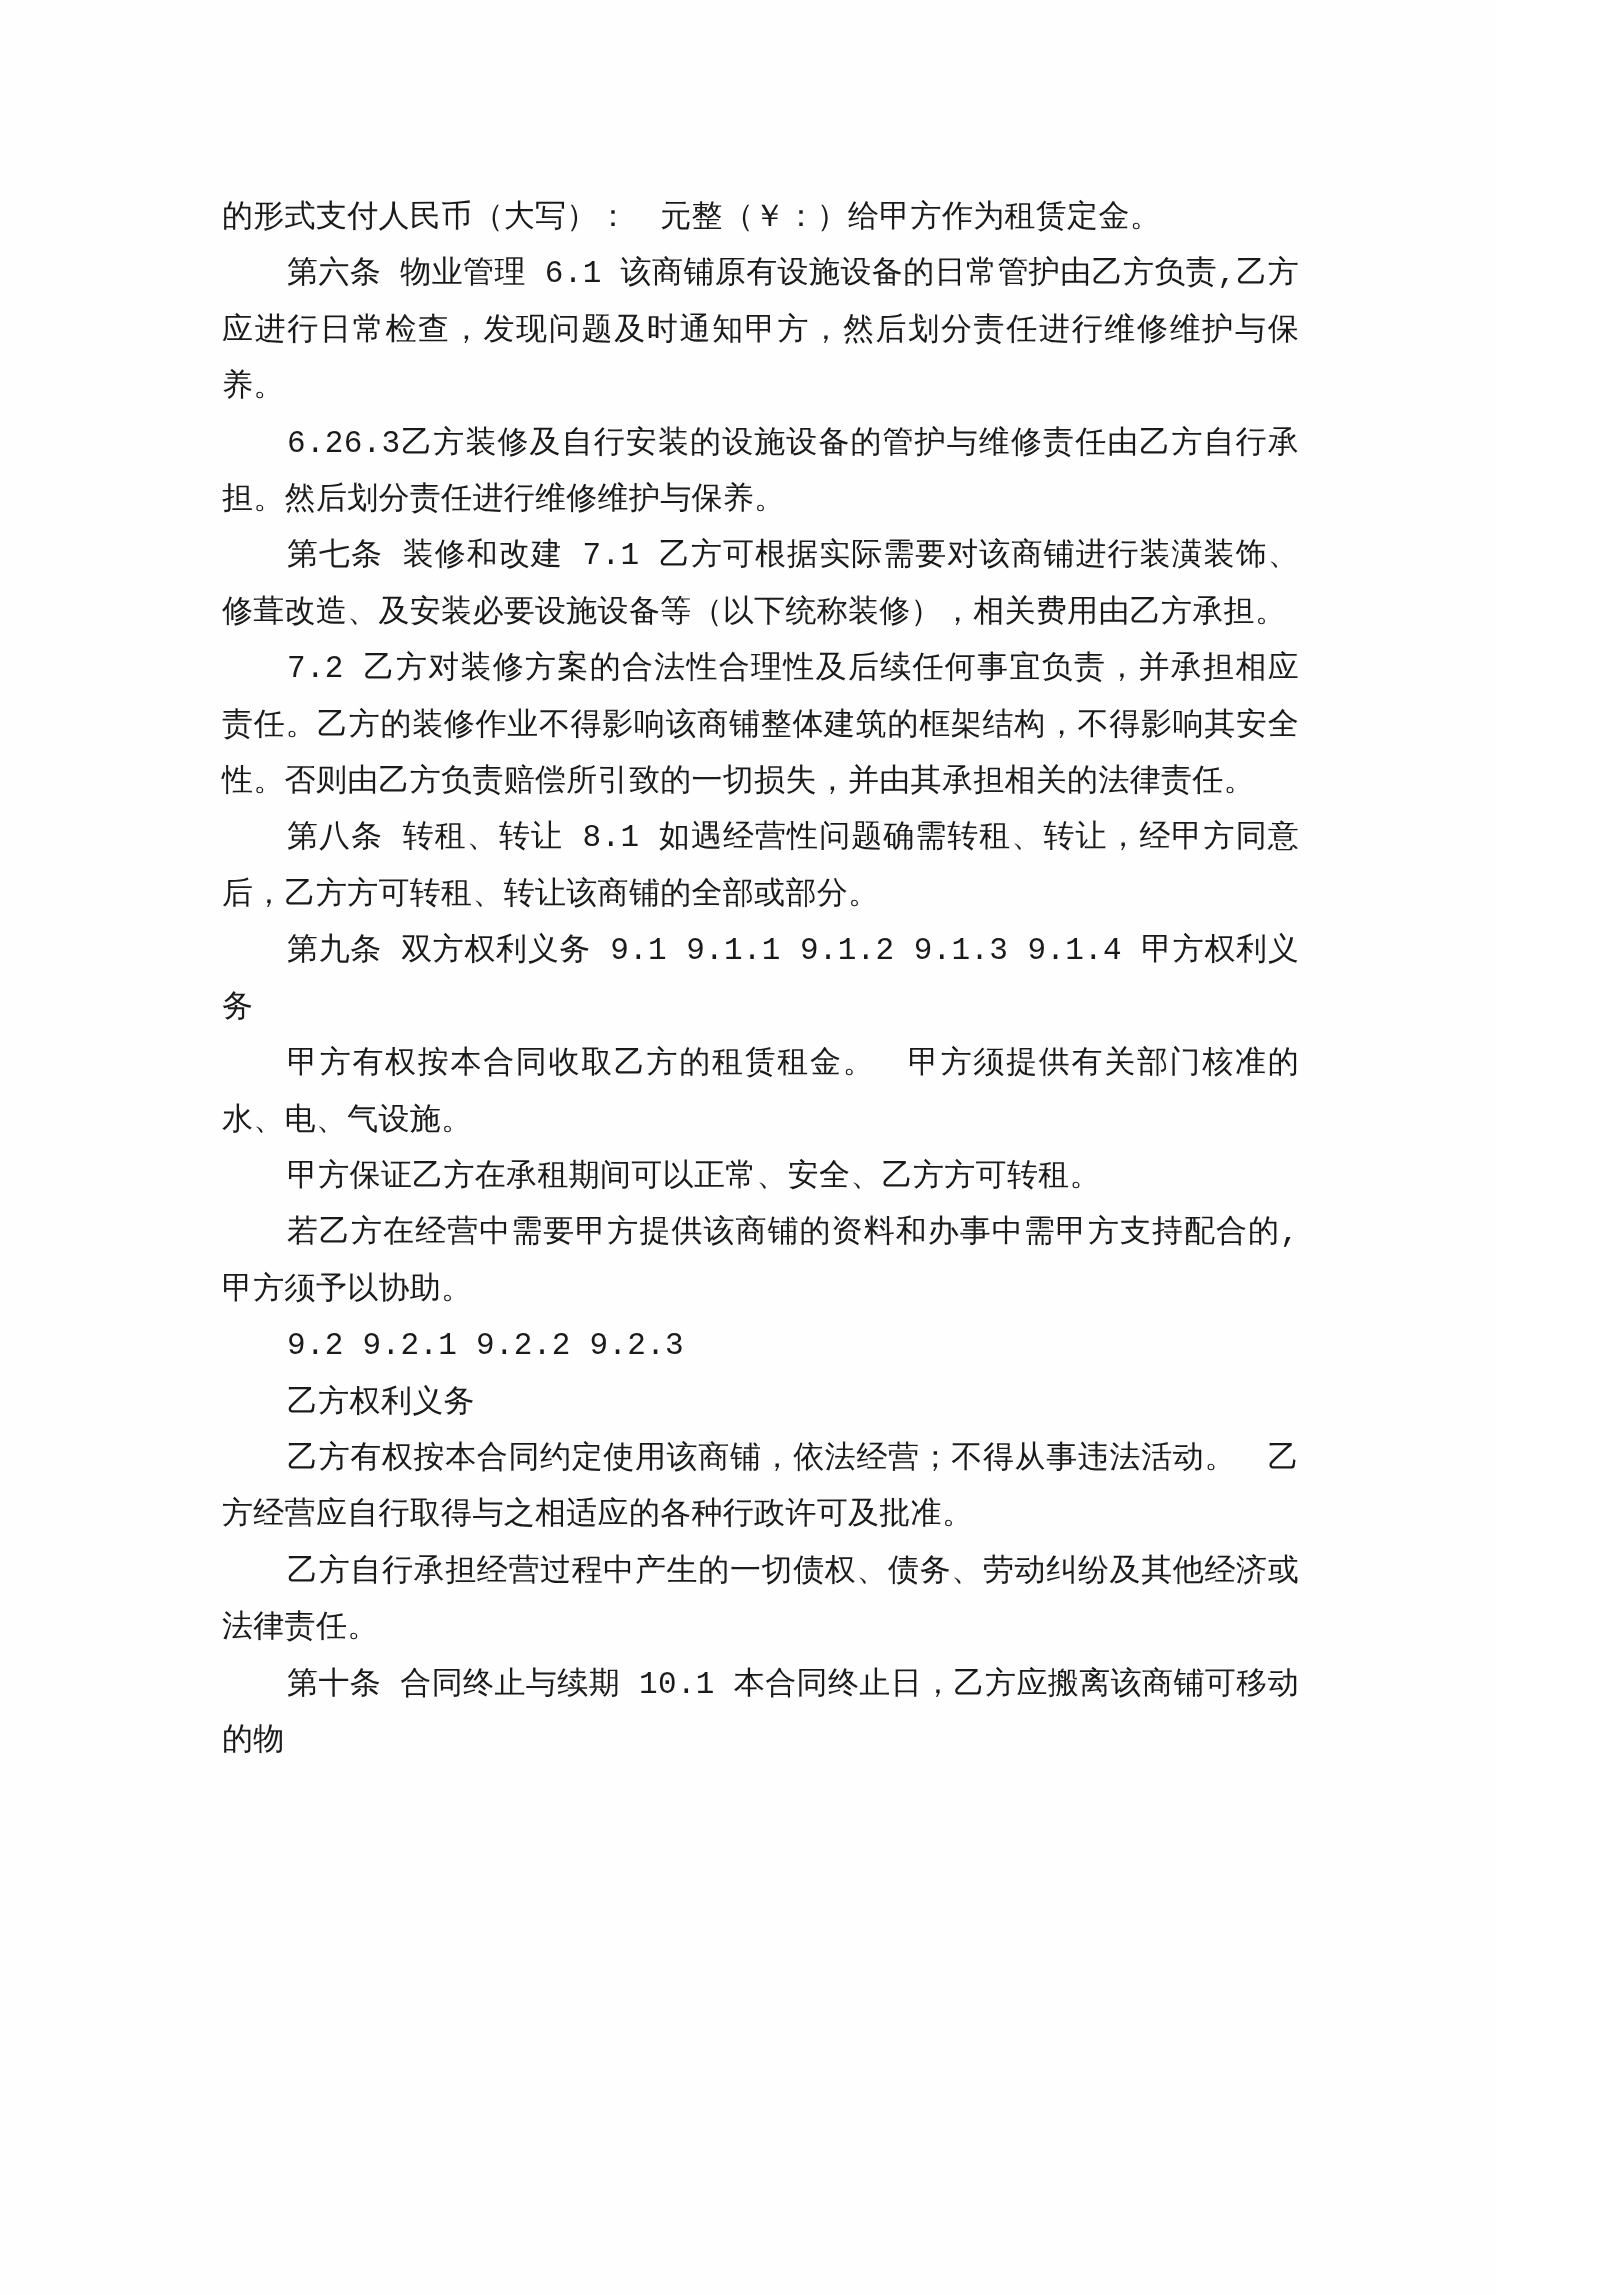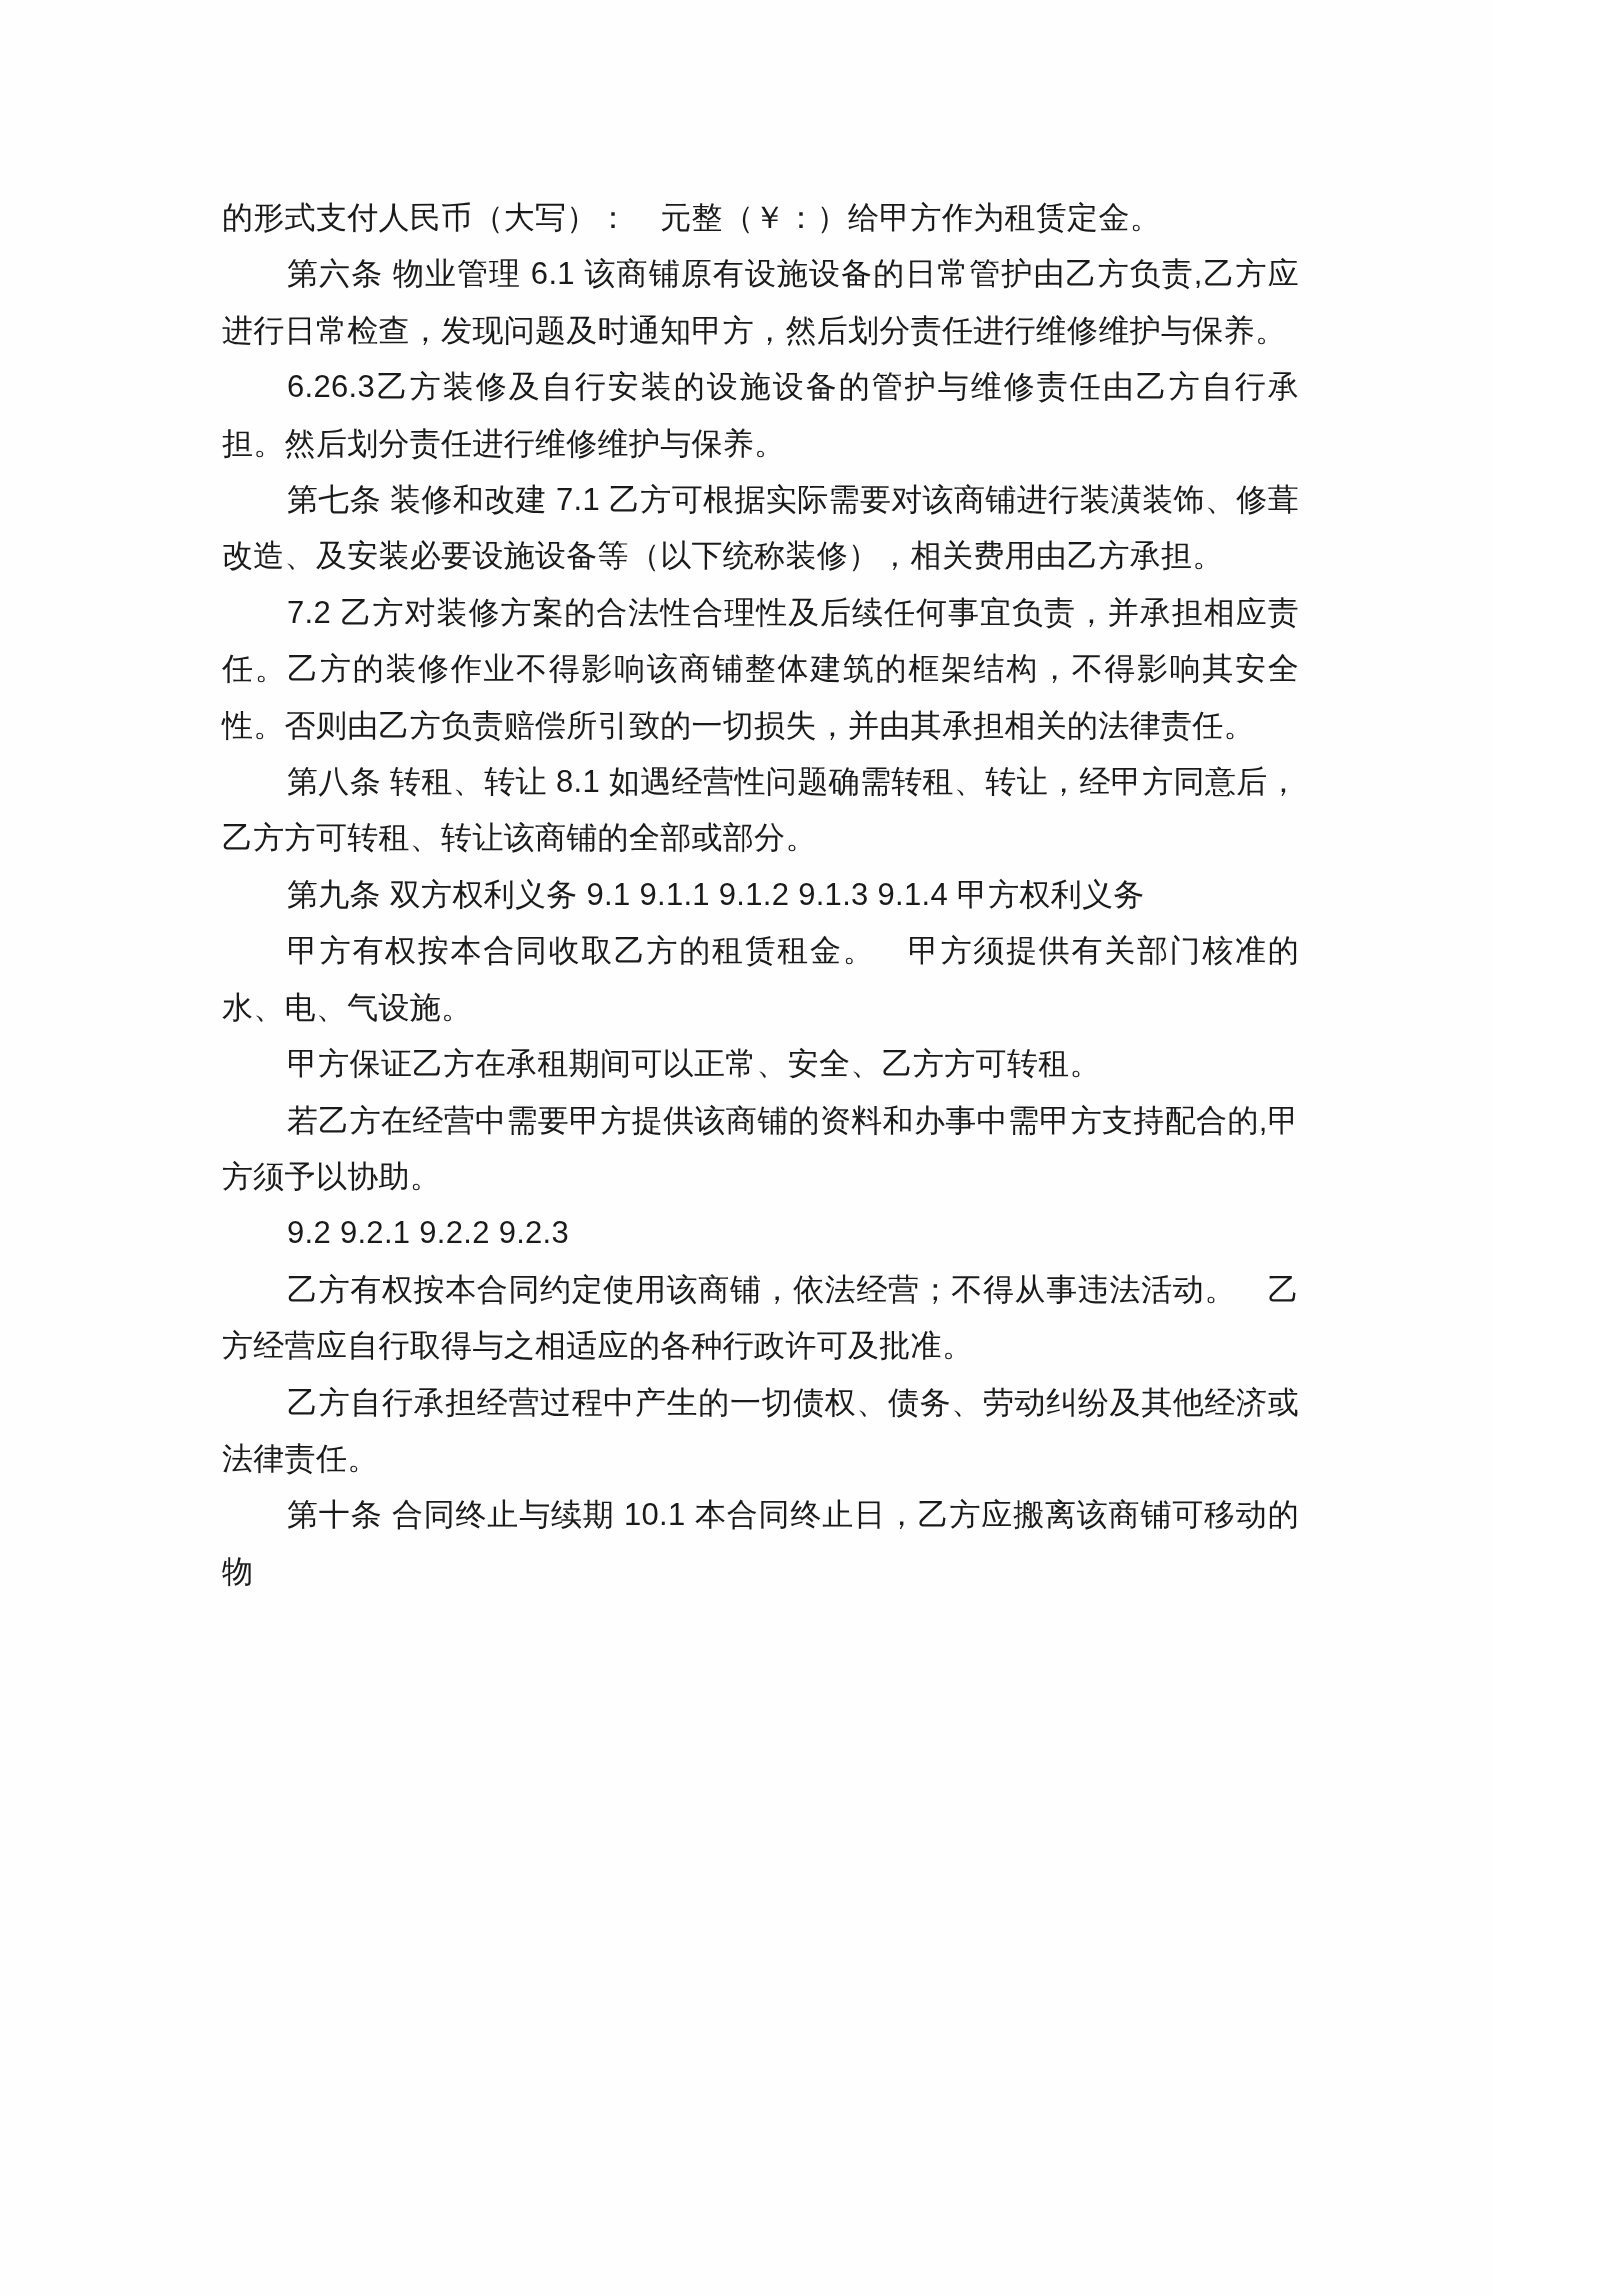--- a/index.html
+++ b/index.html
@@ -7,21 +7,21 @@
     padding: 0;
     background: #ffffff;
   }
   .page {
     width: 1495px;
     height: 2295px;
     background: #fefefe;
     position: relative;
     box-sizing: border-box;
     padding: 190px 196px 0 222px;
-    font-family: Liberation Sans, sans-serif;
+    font-family: Liberation Mono, monospace;
     color: #1a1a1a;
     overflow: hidden;
   }
   .doc-body {
     font-size: 31px;
     line-height: 1.82;
     text-align: justify;
     text-justify: inter-ideograph;
     letter-spacing: 0.3px;
   }
@@ -45,18 +45,19 @@
     <p class="para indent">第六条 物业管理 6.1 该商铺原有设施设备的日常管护由乙方负责,乙方应进行日常检查，发现问题及时通知甲方，然后划分责任进行维修维护与保养。</p>
     <p class="para indent">6.26.3乙方装修及自行安装的设施设备的管护与维修责任由乙方自行承担。然后划分责任进行维修维护与保养。</p>
     <p class="para indent">第七条  装修和改建  7.1  乙方可根据实际需要对该商铺进行装潢装饰、修葺改造、及安装必要设施设备等（以下统称装修），相关费用由乙方承担。</p>
     <p class="para indent">7.2  乙方对装修方案的合法性合理性及后续任何事宜负责，并承担相应责任。乙方的装修作业不得影响该商铺整体建筑的框架结构，不得影响其安全性。否则由乙方负责赔偿所引致的一切损失，并由其承担相关的法律责任。</p>
     <p class="para indent">第八条 转租、转让 8.1 如遇经营性问题确需转租、转让，经甲方同意后，乙方方可转租、转让该商铺的全部或部分。</p>
     <p class="para indent">第九条  双方权利义务  9.1 9.1.1 9.1.2 9.1.3 9.1.4  甲方权利义务</p>
     <p class="para indent">甲方有权按本合同收取乙方的租赁租金。　甲方须提供有关部门核准的水、电、气设施。</p>
     <p class="para indent">甲方保证乙方在承租期间可以正常、安全、乙方方可转租。</p>
     <p class="para indent">若乙方在经营中需要甲方提供该商铺的资料和办事中需甲方支持配合的,甲方须予以协助。</p>
     <p class="para indent">9.2 9.2.1 9.2.2 9.2.3</p>
+    <p class="para indent">乙方权利义务</p>
     <p class="para indent">乙方有权按本合同约定使用该商铺，依法经营；不得从事违法活动。　乙方经营应自行取得与之相适应的各种行政许可及批准。</p>
     <p class="para indent">乙方自行承担经营过程中产生的一切债权、债务、劳动纠纷及其他经济或法律责任。</p>
     <p class="para indent">第十条 合同终止与续期 10.1 本合同终止日，乙方应搬离该商铺可移动的物</p>
   </div>
 </div>
 
 
 </body></html>

